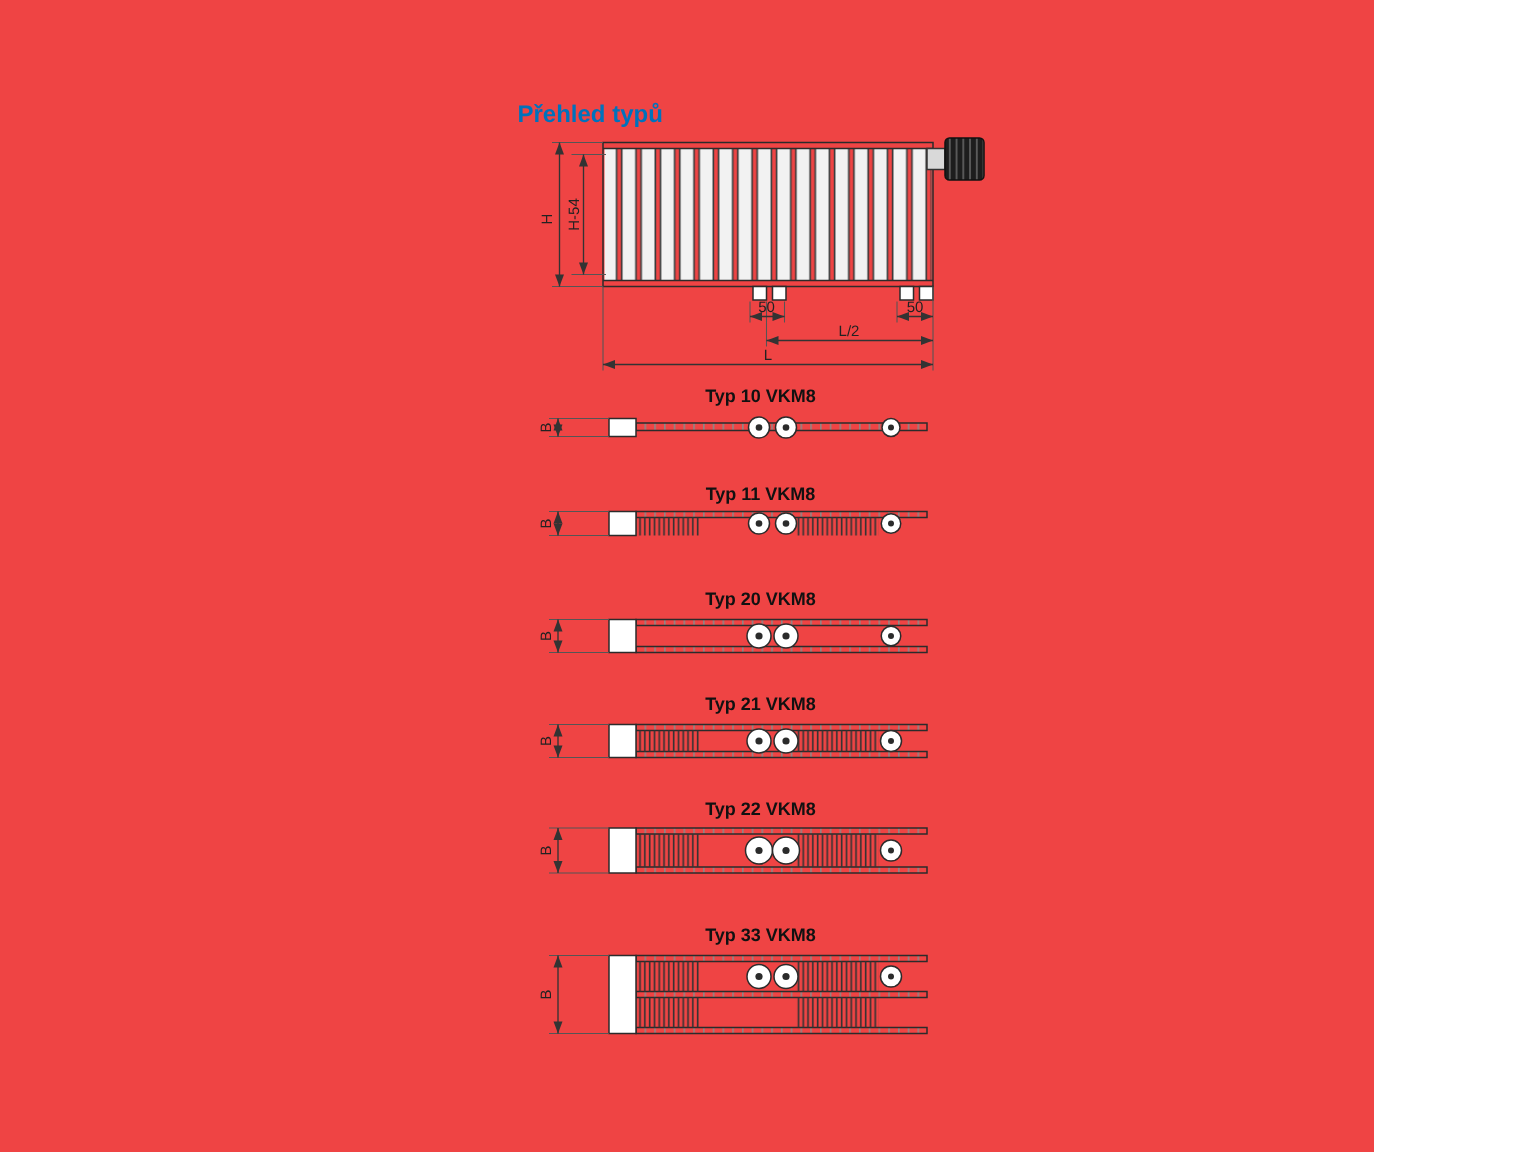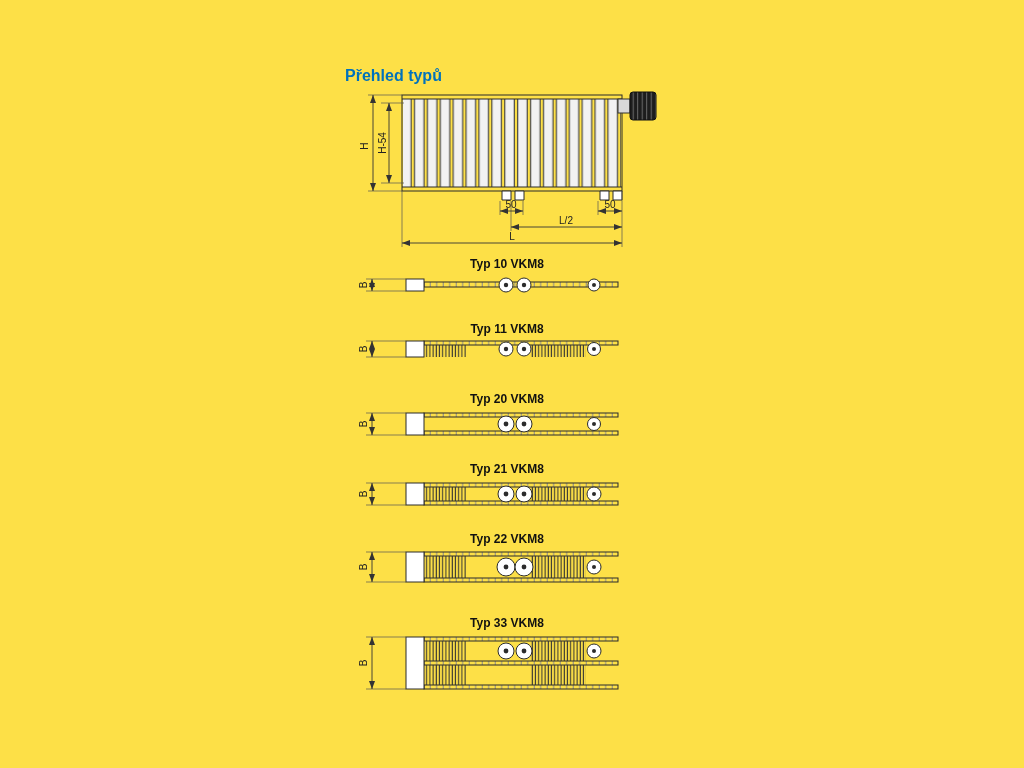--- a/index.html
+++ b/index.html
@@ -1,16 +1,16 @@
 <!DOCTYPE html>
 <html><head>
 <meta charset="utf-8">
 <style>
   html,body{margin:0;padding:0;background:#ffffff;}
-  .page{position:relative;width:1024px;height:768px;background:#fde047;overflow:hidden;}
+  .page{position:relative;width:916px;height:768px;background:#ef4444;overflow:hidden;}
   svg text{font-family:"Liberation Sans",sans-serif;}
   .page-title{font-size:16px;font-weight:bold;}
   .sec-title{font-size:12px;font-weight:bold;fill:#111;text-anchor:middle;}
   .dim-label{font-size:10px;fill:#222;text-anchor:middle;}
   .ln{stroke:#2b2b2b;stroke-width:1;fill:#ffffff;}
   .noF{stroke:#2b2b2b;stroke-width:1;fill:none;}
   .lnf{fill:#2b2b2b;stroke:none;}
   .ext{stroke:#555;stroke-width:0.7;fill:none;}
   .dimln{stroke:#333;stroke-width:0.9;fill:none;}
   .plate{fill:url(#ticks);stroke:#2b2b2b;stroke-width:1;}

